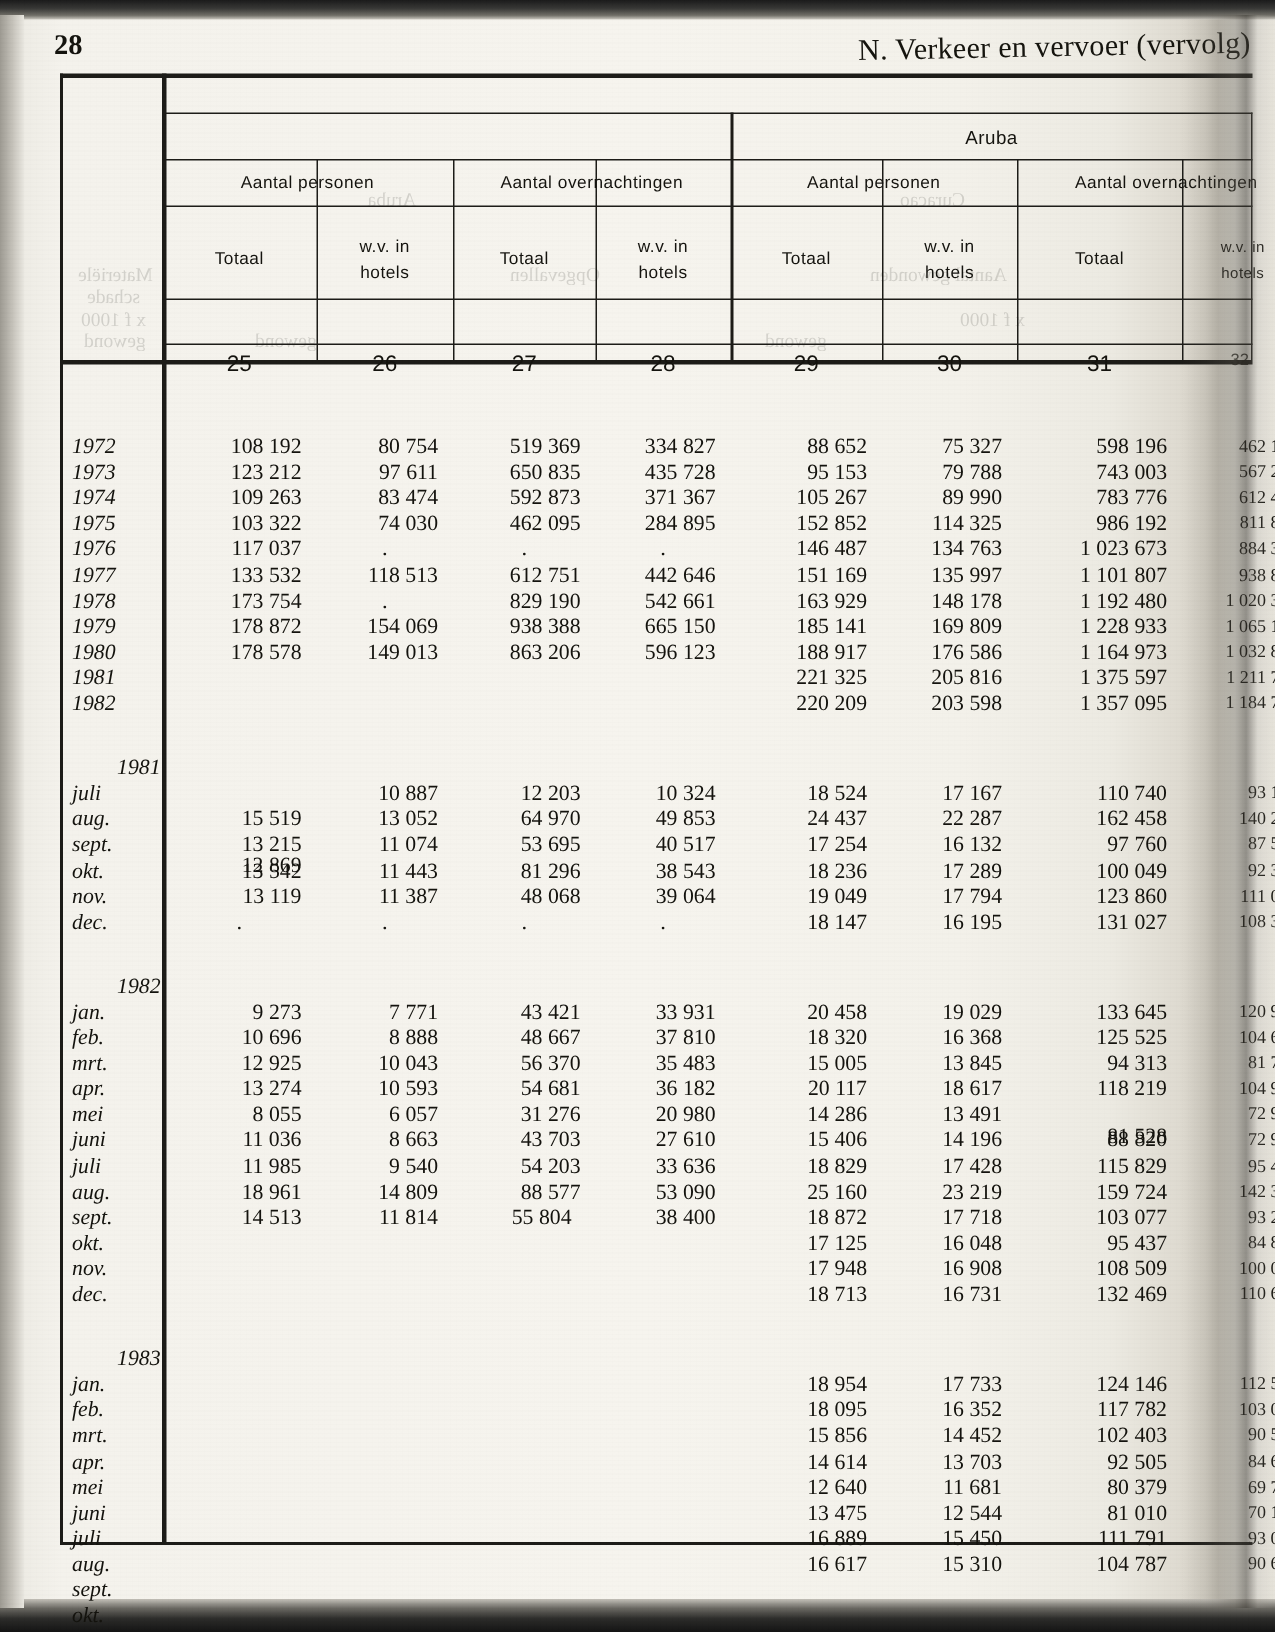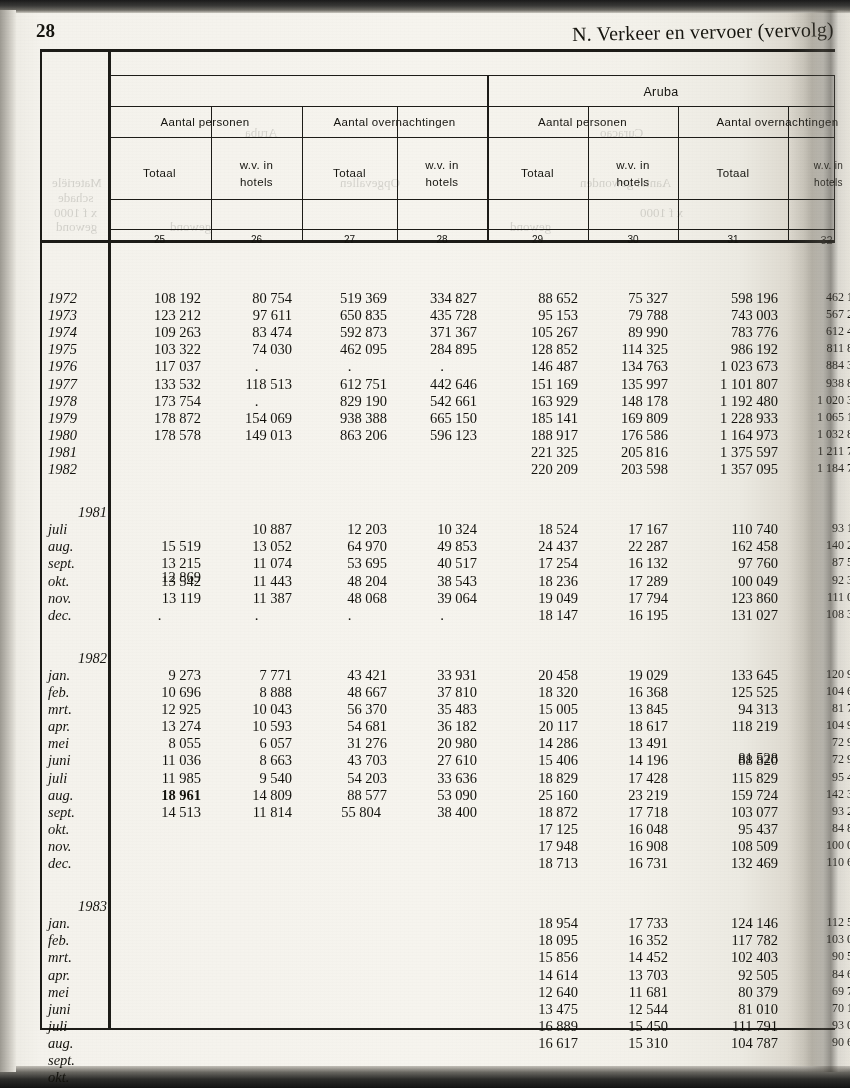--- a/index.html
+++ b/index.html
@@ -60,21 +60,21 @@
   .hline{position:absolute;background:#1d1c18;}
   .vline{position:absolute;background:#1d1c18;}
 
   .hdr-cell{
     position:absolute;font-family:"Liberation Sans",sans-serif;
     color:#15140f;font-size:11.5px;text-align:center;letter-spacing:.35px;
   }
   .hdr-cell.big{font-size:12.5px;}
   .colnum{
     position:absolute;font-family:"Liberation Sans",sans-serif;
-    font-size:10px;color:#15140f;text-align:center;
+    font-size:15px;color:#15140f;text-align:center;
   }
 
   
   .rowlabel{
     position:absolute;font-style:italic;font-size:14.5px;color:#14130e;
     font-family:"Liberation Serif",serif;white-space:nowrap;
   }
   .num{
     position:absolute;font-size:14.5px;color:#14130e;text-align:right;
     font-family:"Liberation Serif",serif;white-space:nowrap;
@@ -179,21 +179,21 @@
       <div class="num" style="left: 357px; top: 277.2px; width: 80px;">371 367</div>
       <div class="num" style="left: 447px; top: 277.2px; width: 91px;">105 267</div>
       <div class="num" style="left: 548px; top: 277.2px; width: 80px;">89 990</div>
       <div class="num" style="left: 638px; top: 277.2px; width: 100px;">783 776</div>
       <div class="num clip" style="left: 748px; top: 277.2px; width: 77px; font-size: 12px; text-align: right; padding-right: 0px;">612 480</div>
       <div class="rowlabel" style="left: 8px; top: 294.3px; text-align: left;">1975</div>
       <div class="num" style="left: 68px; top: 294.3px; width: 93px;">103 322</div>
       <div class="num" style="left: 171px; top: 294.3px; width: 81px;">74 030</div>
       <div class="num" style="left: 262px; top: 294.3px; width: 85px;">462 095</div>
       <div class="num" style="left: 357px; top: 294.3px; width: 80px;">284 895</div>
-      <div class="num" style="left: 447px; top: 294.3px; width: 91px;">128 852</div>
+      <div class="num" style="left: 447px; top: 294.3px; width: 91px;">152 852</div>
       <div class="num" style="left: 548px; top: 294.3px; width: 80px;">114 325</div>
       <div class="num" style="left: 638px; top: 294.3px; width: 100px;">986 192</div>
       <div class="num clip" style="left: 748px; top: 294.3px; width: 77px; font-size: 12px; text-align: right; padding-right: 0px;">811 804</div>
       <div class="rowlabel" style="left: 8px; top: 311.4px; text-align: left;">1976</div>
       <div class="num" style="left: 68px; top: 311.4px; width: 93px;">117 037</div>
       <div class="num dot" style="left: 171px; top: 311.4px; width: 91px; text-align: center;">.</div>
       <div class="num dot" style="left: 262px; top: 311.4px; width: 95px; text-align: center;">.</div>
       <div class="num dot" style="left: 357px; top: 311.4px; width: 90px; text-align: center;">.</div>
       <div class="num" style="left: 447px; top: 311.4px; width: 91px;">146 487</div>
       <div class="num" style="left: 548px; top: 311.4px; width: 80px;">134 763</div>
@@ -269,21 +269,21 @@
       <div class="num" style="left: 171px; top: 508.4px; width: 81px;">11 074</div>
       <div class="num" style="left: 262px; top: 508.4px; width: 85px;">53 695</div>
       <div class="num" style="left: 357px; top: 508.4px; width: 80px;">40 517</div>
       <div class="num" style="left: 447px; top: 508.4px; width: 91px;">17 254</div>
       <div class="num" style="left: 548px; top: 508.4px; width: 80px;">16 132</div>
       <div class="num" style="left: 638px; top: 508.4px; width: 100px;">97 760</div>
       <div class="num clip" style="left: 748px; top: 508.4px; width: 77px; font-size: 12px; text-align: right; padding-right: 0px;">87 598</div>
       <div class="rowlabel" style="left: 8px; top: 525.5px; text-align: left;">okt.</div>
       <div class="num" style="left: 68px; top: 525.5px; width: 93px;">13 542</div>
       <div class="num" style="left: 171px; top: 525.5px; width: 81px;">11 443</div>
-      <div class="num" style="left: 262px; top: 525.5px; width: 85px;">48 204</div>
+      <div class="num" style="left: 262px; top: 525.5px; width: 85px;">81 296</div>
       <div class="num" style="left: 357px; top: 525.5px; width: 80px;">38 543</div>
       <div class="num" style="left: 447px; top: 525.5px; width: 91px;">18 236</div>
       <div class="num" style="left: 548px; top: 525.5px; width: 80px;">17 289</div>
       <div class="num" style="left: 638px; top: 525.5px; width: 100px;">100 049</div>
       <div class="num clip" style="left: 748px; top: 525.5px; width: 77px; font-size: 12px; text-align: right; padding-right: 0px;">92 359</div>
       <div class="rowlabel" style="left: 8px; top: 542.6px; text-align: left;">nov.</div>
       <div class="num" style="left: 68px; top: 542.6px; width: 93px;">13 119</div>
       <div class="num" style="left: 171px; top: 542.6px; width: 81px;">11 387</div>
       <div class="num" style="left: 262px; top: 542.6px; width: 85px;">48 068</div>
       <div class="num" style="left: 357px; top: 542.6px; width: 80px;">39 064</div>
@@ -358,21 +358,21 @@
       <div class="rowlabel" style="left: 8px; top: 722.5px; text-align: left;">juli</div>
       <div class="num" style="left: 68px; top: 722.5px; width: 93px;">11 985</div>
       <div class="num" style="left: 171px; top: 722.5px; width: 81px;">9 540</div>
       <div class="num" style="left: 262px; top: 722.5px; width: 85px;">54 203</div>
       <div class="num" style="left: 357px; top: 722.5px; width: 80px;">33 636</div>
       <div class="num" style="left: 447px; top: 722.5px; width: 91px;">18 829</div>
       <div class="num" style="left: 548px; top: 722.5px; width: 80px;">17 428</div>
       <div class="num" style="left: 638px; top: 722.5px; width: 100px;">115 829</div>
       <div class="num clip" style="left: 748px; top: 722.5px; width: 77px; font-size: 12px; text-align: right; padding-right: 0px;">95 489</div>
       <div class="rowlabel" style="left: 8px; top: 739.6px; text-align: left;">aug.</div>
-      <div class="num" style="left: 68px; top: 739.6px; width: 93px; font-weight: bold;">18 961</div>
+      <div class="num" style="left: 68px; top: 739.6px; width: 93px;">18 961</div>
       <div class="num" style="left: 171px; top: 739.6px; width: 81px;">14 809</div>
       <div class="num" style="left: 262px; top: 739.6px; width: 85px;">88 577</div>
       <div class="num" style="left: 357px; top: 739.6px; width: 80px;">53 090</div>
       <div class="num" style="left: 447px; top: 739.6px; width: 91px;">25 160</div>
       <div class="num" style="left: 548px; top: 739.6px; width: 80px;">23 219</div>
       <div class="num" style="left: 638px; top: 739.6px; width: 100px;">159 724</div>
       <div class="num clip" style="left: 748px; top: 739.6px; width: 77px; font-size: 12px; text-align: right; padding-right: 0px;">142 323</div>
       <div class="rowlabel" style="left: 8px; top: 756.7px; text-align: left;">sept.</div>
       <div class="num" style="left: 68px; top: 756.7px; width: 93px;">14 513</div>
       <div class="num" style="left: 171px; top: 756.7px; width: 81px;">11 814</div>

